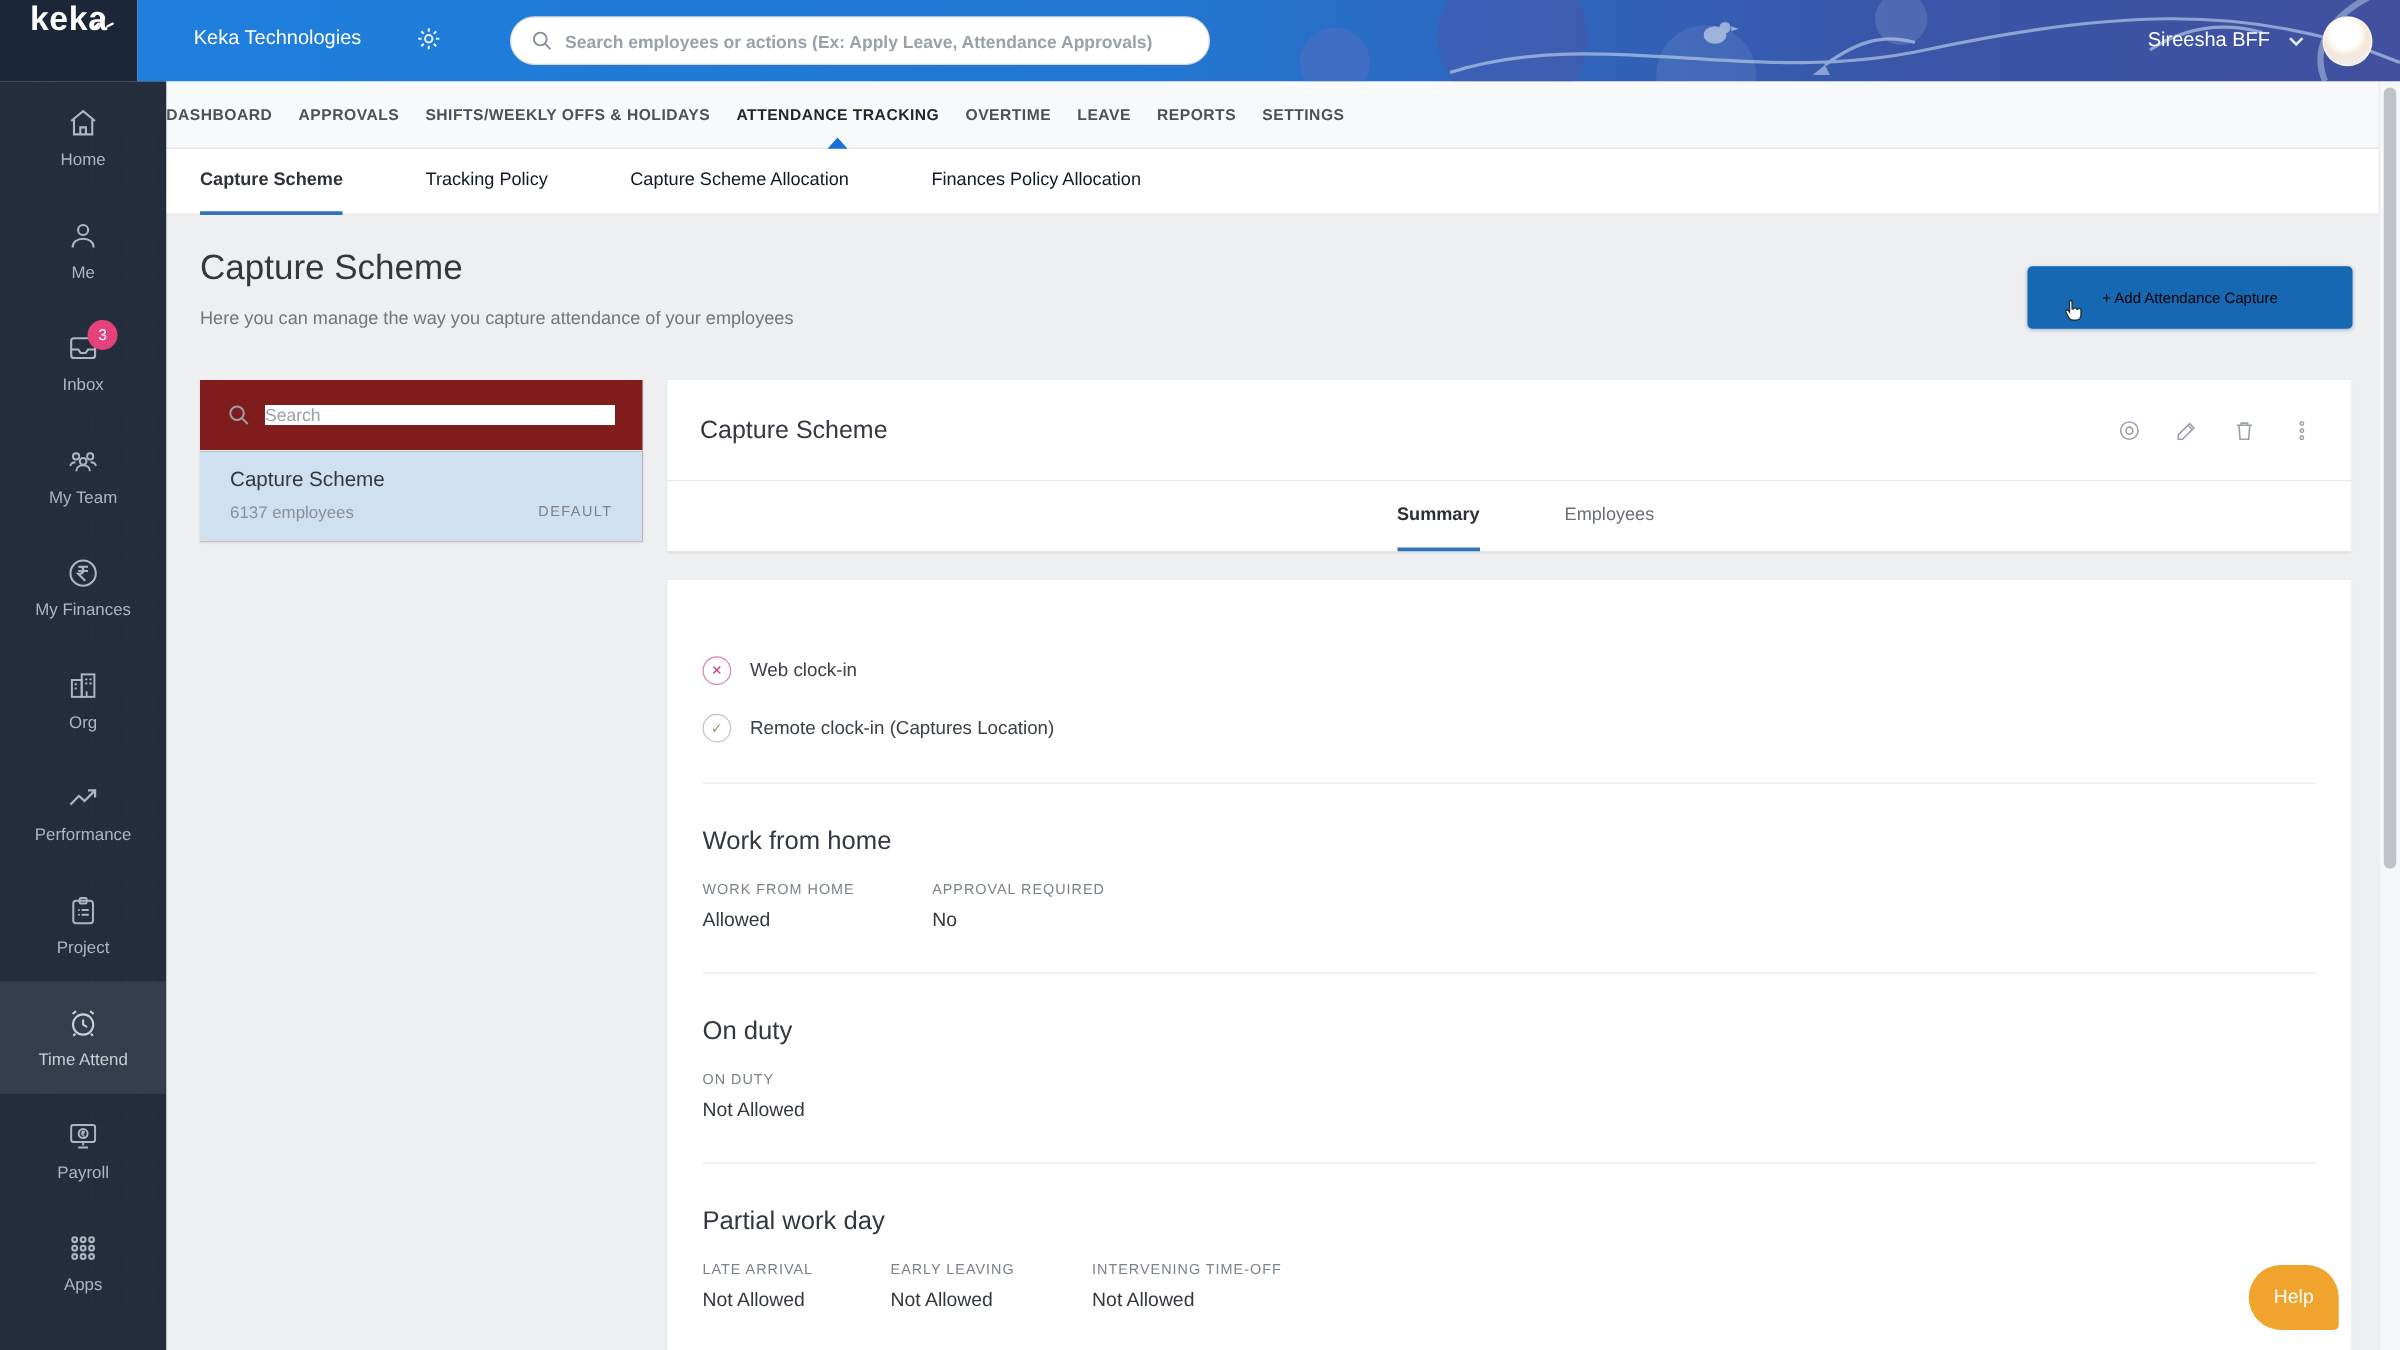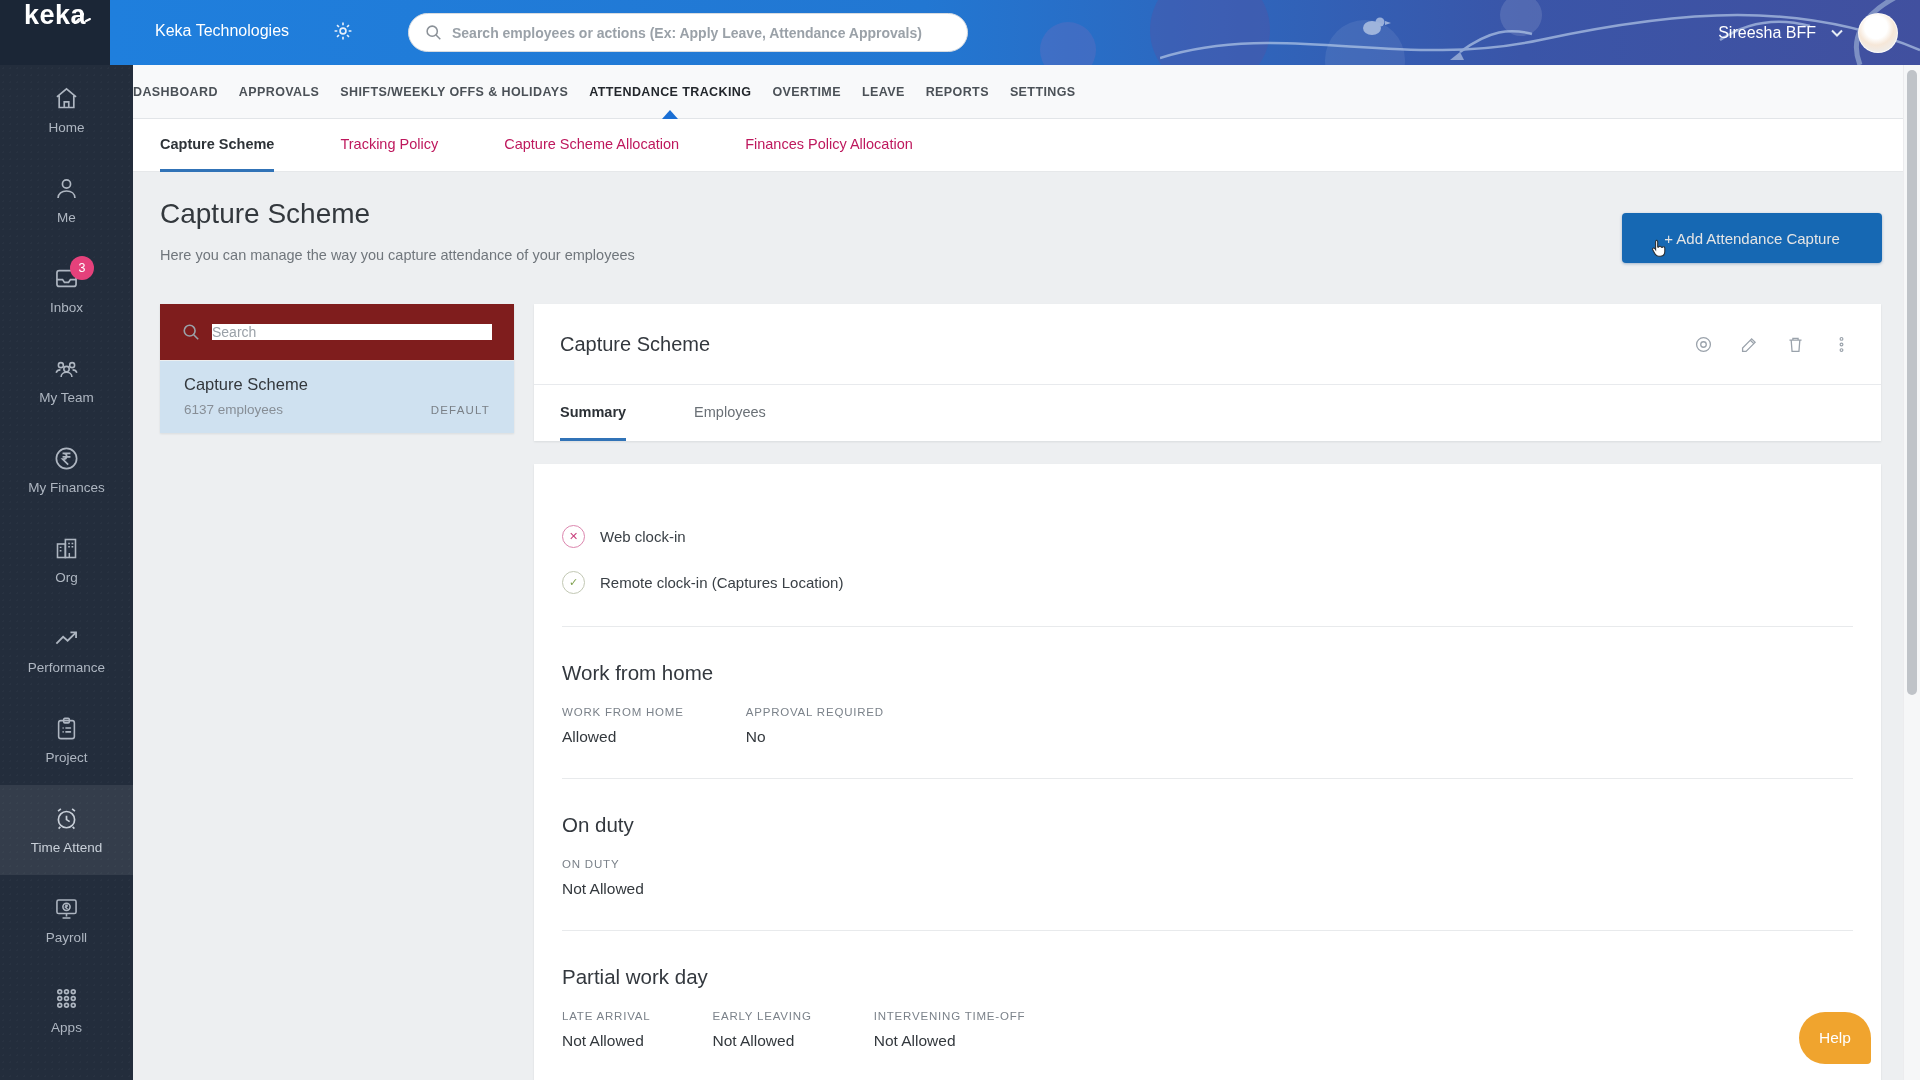--- a/index.html
+++ b/index.html
@@ -50,30 +50,30 @@
     border-bottom:1px solid #e2e5e8; display:flex; align-items:center; gap:21px; z-index:10; }
   .nav-item { font-size:12.5px; font-weight:600; letter-spacing:.4px; color:#4b5157; cursor:pointer;
     position:relative; height:54px; display:flex; align-items:center; }
   .nav-item.active { color:#23272c; font-weight:700; }
   .nav-item.active::after { content:""; position:absolute; bottom:0; left:50%; transform:translateX(-50%);
     border-left:8px solid transparent; border-right:8px solid transparent; border-bottom:9px solid #1a6fd4; }
 
   
   .subtabs { position:absolute; left:133px; right:0; top:119px; height:53px; background:#fff;
     border-bottom:1px solid #e6e8ea; display:flex; align-items:stretch; padding-left:27px; gap:66px; z-index:9; }
-  .subtab { font-size:14.5px; color:#be185d; cursor:pointer; display:flex; align-items:center;
+  .subtab { font-size:14.5px; color:#0f172a; cursor:pointer; display:flex; align-items:center;
     border-bottom:3px solid transparent; margin-bottom:-1px; }
   .subtab.active { color:#2e3338; font-weight:600; border-bottom-color:#3173b7; }
 
   
   .content { position:absolute; left:133px; top:172px; right:17px; bottom:0; background:#edeff1; }
   .page-title { position:absolute; left:27px; top:26px; font-size:28px; font-weight:500; color:#33383d; }
   .page-subtitle { position:absolute; left:27px; top:75px; font-size:14.5px; color:#70767c; }
   .add-btn { position:absolute; right:21px; top:41px; width:260px; height:50px; background:#1668b3;
-    border:none; border-radius:4px; color:#e5e5e5; font-size:15px; font-weight:500; cursor:pointer;
+    border:none; border-radius:4px; color:#000000; font-size:12px; font-weight:500; cursor:pointer;
     font-family:"Liberation Sans",sans-serif; box-shadow:0 1px 3px rgba(20,70,130,.35); }
   .hand-cursor { position:absolute; right:232px; top:66px; width:24px; height:24px; z-index:40; pointer-events:none; }
 
   
   .left-panel { position:absolute; left:27px; top:132px; width:354px; background:#7f1d1d;
     box-shadow:0 1px 2px rgba(40,50,60,.10); }
   .lp-search { height:57px; display:flex; align-items:center; padding:0 22px; border-bottom:1px solid #eceeef; }
   .lp-search .mag { width:18px; height:18px; color:#9aa1a8; }
   .lp-search input { border:none; outline:none; flex:1; margin-left:12px; font-size:14px; color:#3a3f45;
     font-family:"Liberation Sans",sans-serif; }
@@ -84,21 +84,21 @@
   .lp-item-sub { font-size:13.5px; color:#878e96; }
   .lp-item-tag { font-size:11.5px; color:#7a8087; letter-spacing:1.2px; }
 
   
   .detail-card { position:absolute; left:401px; right:22px; top:132px; background:#fff;
     box-shadow:0 1px 2px rgba(40,50,60,.10); }
   .dc-head { height:81px; display:flex; align-items:center; padding:0 30px 0 26px; border-bottom:1px solid #e8eaed; }
   .dc-title { font-size:20px; color:#33383e; font-weight:500; }
   .dc-actions { margin-left:auto; display:flex; align-items:center; gap:27px; }
   .act-icon { width:19px; height:19px; color:#9aa2ab; cursor:pointer; }
-  .dc-tabs { height:56px; display:flex; align-items:stretch; padding-left:26px; gap:68px; }
+  .dc-tabs { height:56px; display:flex; align-items:stretch; padding-left:26px; gap:68px;justify-content:center; }
   .dc-tab { font-size:14.5px; color:#6a7076; display:flex; align-items:center; cursor:pointer;
     border-bottom:3px solid transparent; }
   .dc-tab.active { color:#2c3136; font-weight:600; border-bottom-color:#3173b7; }
 
   
   .content-card { position:absolute; left:401px; right:22px; top:292px; height:640px; background:#fff;
     box-shadow:0 1px 2px rgba(40,50,60,.10); padding:38px 28px 0; overflow:hidden; }
   .section-heading { font-size:20.5px; font-weight:500; color:#33383e; }
   .mode-row { display:flex; align-items:center; gap:15px; margin-top:23px; }
   .mode-label { font-size:15px; color:#3a4046; }

